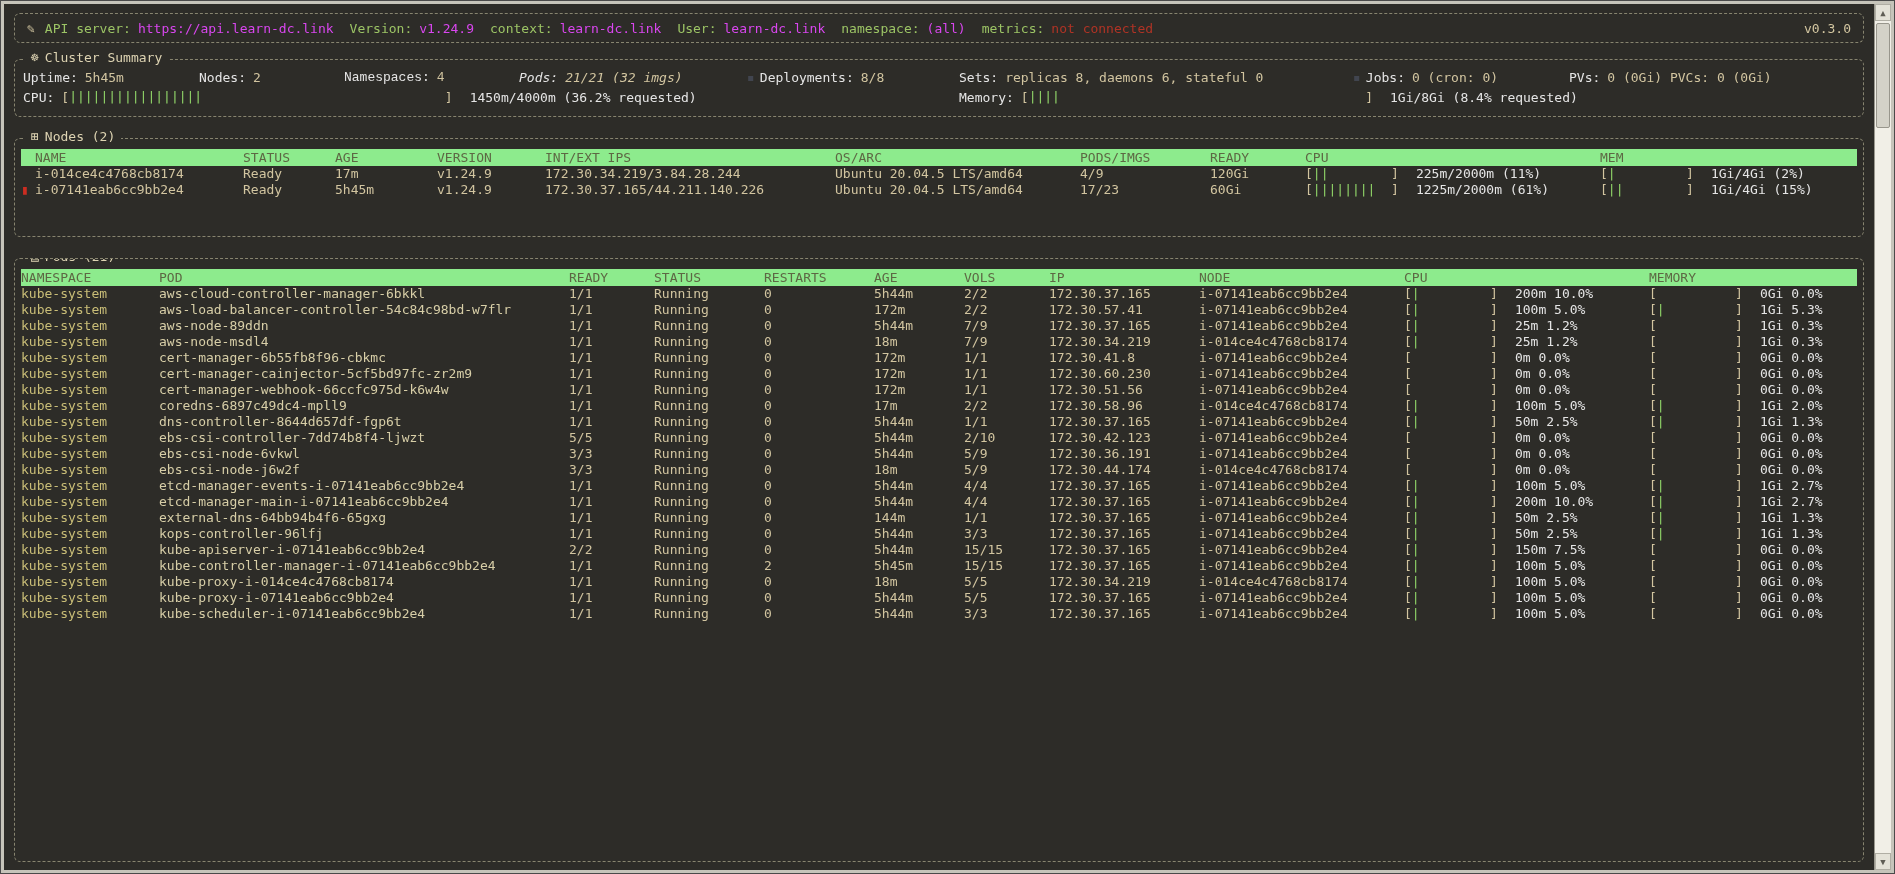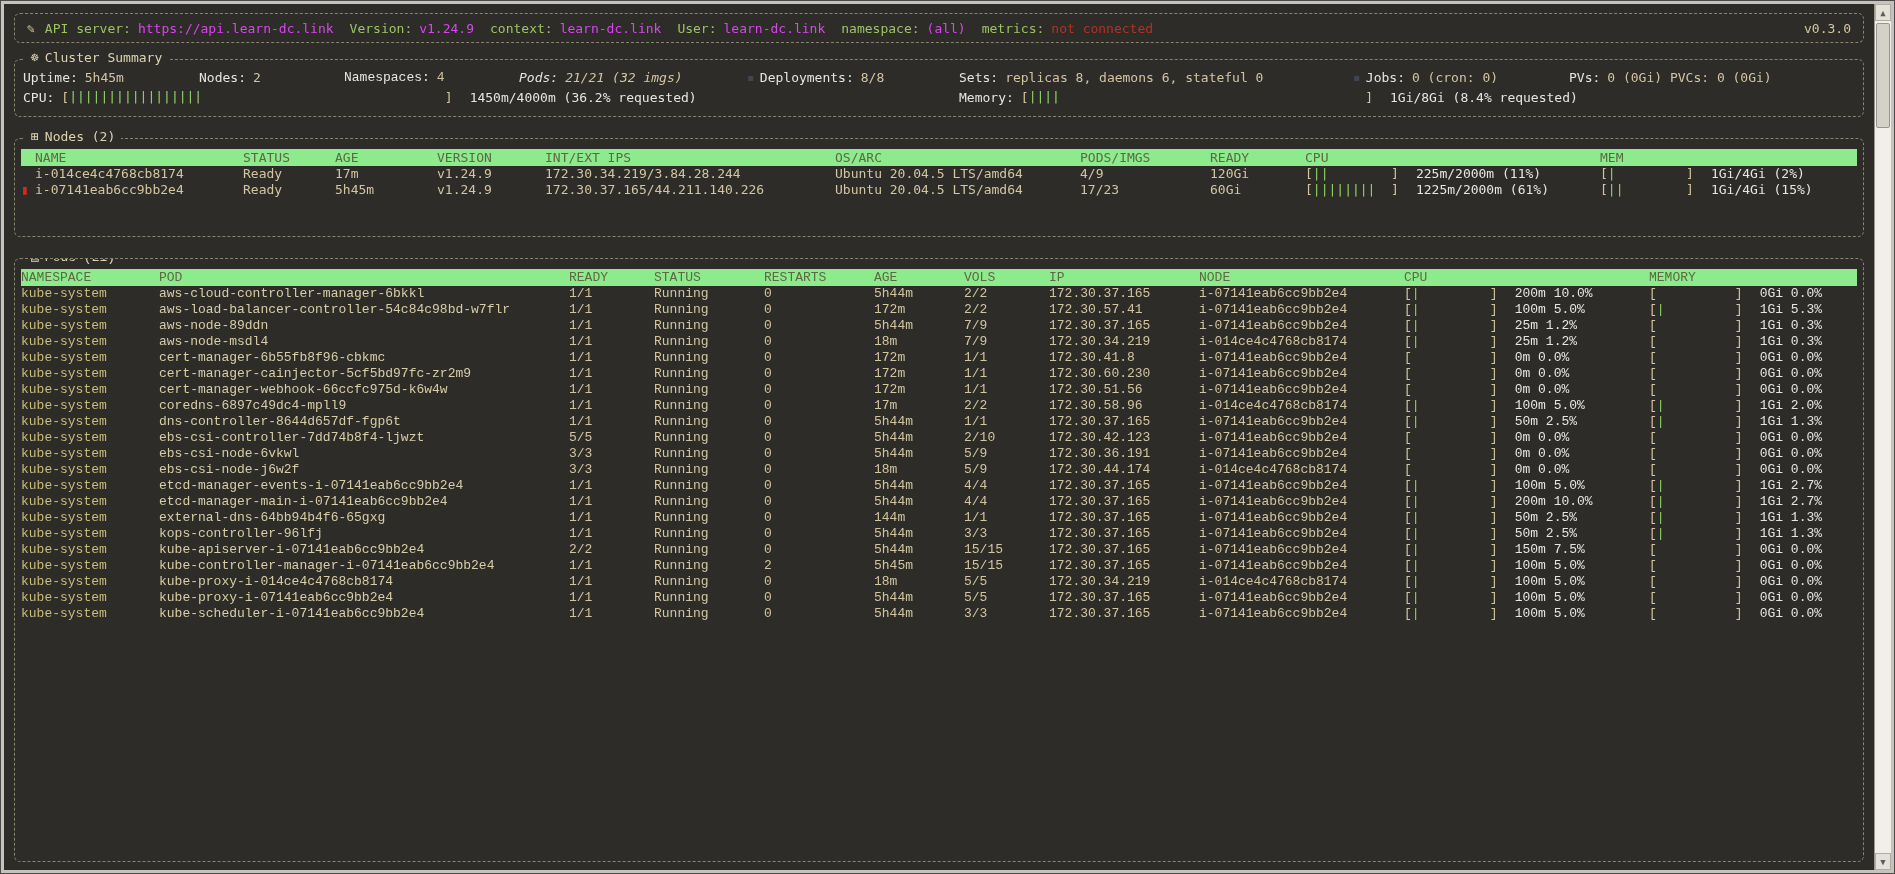--- a/index.html
+++ b/index.html
@@ -19,21 +19,21 @@
   .seg .val { color:#d946ef; }
   .seg .val.alert { color:#b03325; }
   .version { margin-left:auto; color:#d2c5a0; }
   
   .panel { position:relative; border:1px dashed #87846f; border-radius:6px; padding:10px 6px 6px 6px; }
   .panel-title { position:absolute; top:-10px; left:10px; background:#2d2c28; padding:0 6px;
     color:#ddd3b2; white-space:pre; }
   .panel-title .p-icon { margin-right:6px; }
   .panel.summary { flex:none; margin-top:16px; height:58px; }
   .panel.nodes   { flex:none; margin-top:21px; min-height:99px; }
-  .panel.pods    { flex:1 1 auto; margin-top:21px; overflow:hidden;font-family:Liberation Mono, monospace; }
+  .panel.pods    { flex:1 1 auto; margin-top:21px; overflow:hidden; }
   
   .summary-row { position:relative; height:19px; }
   .stat { position:absolute; top:0; white-space:pre; }
   .stat .lbl { color:#e5e5e5; margin-right:7px; }
   .stat .val { color:#d2c5a0; }
   .stat .block-icon { color:#41454f; margin-right:5px; }
   
   .bar { white-space:pre; }
   .bar .bracket { color:#d2c5a0; }
   .bar .bval { color:#e5e5e5; margin-left:17px; }

